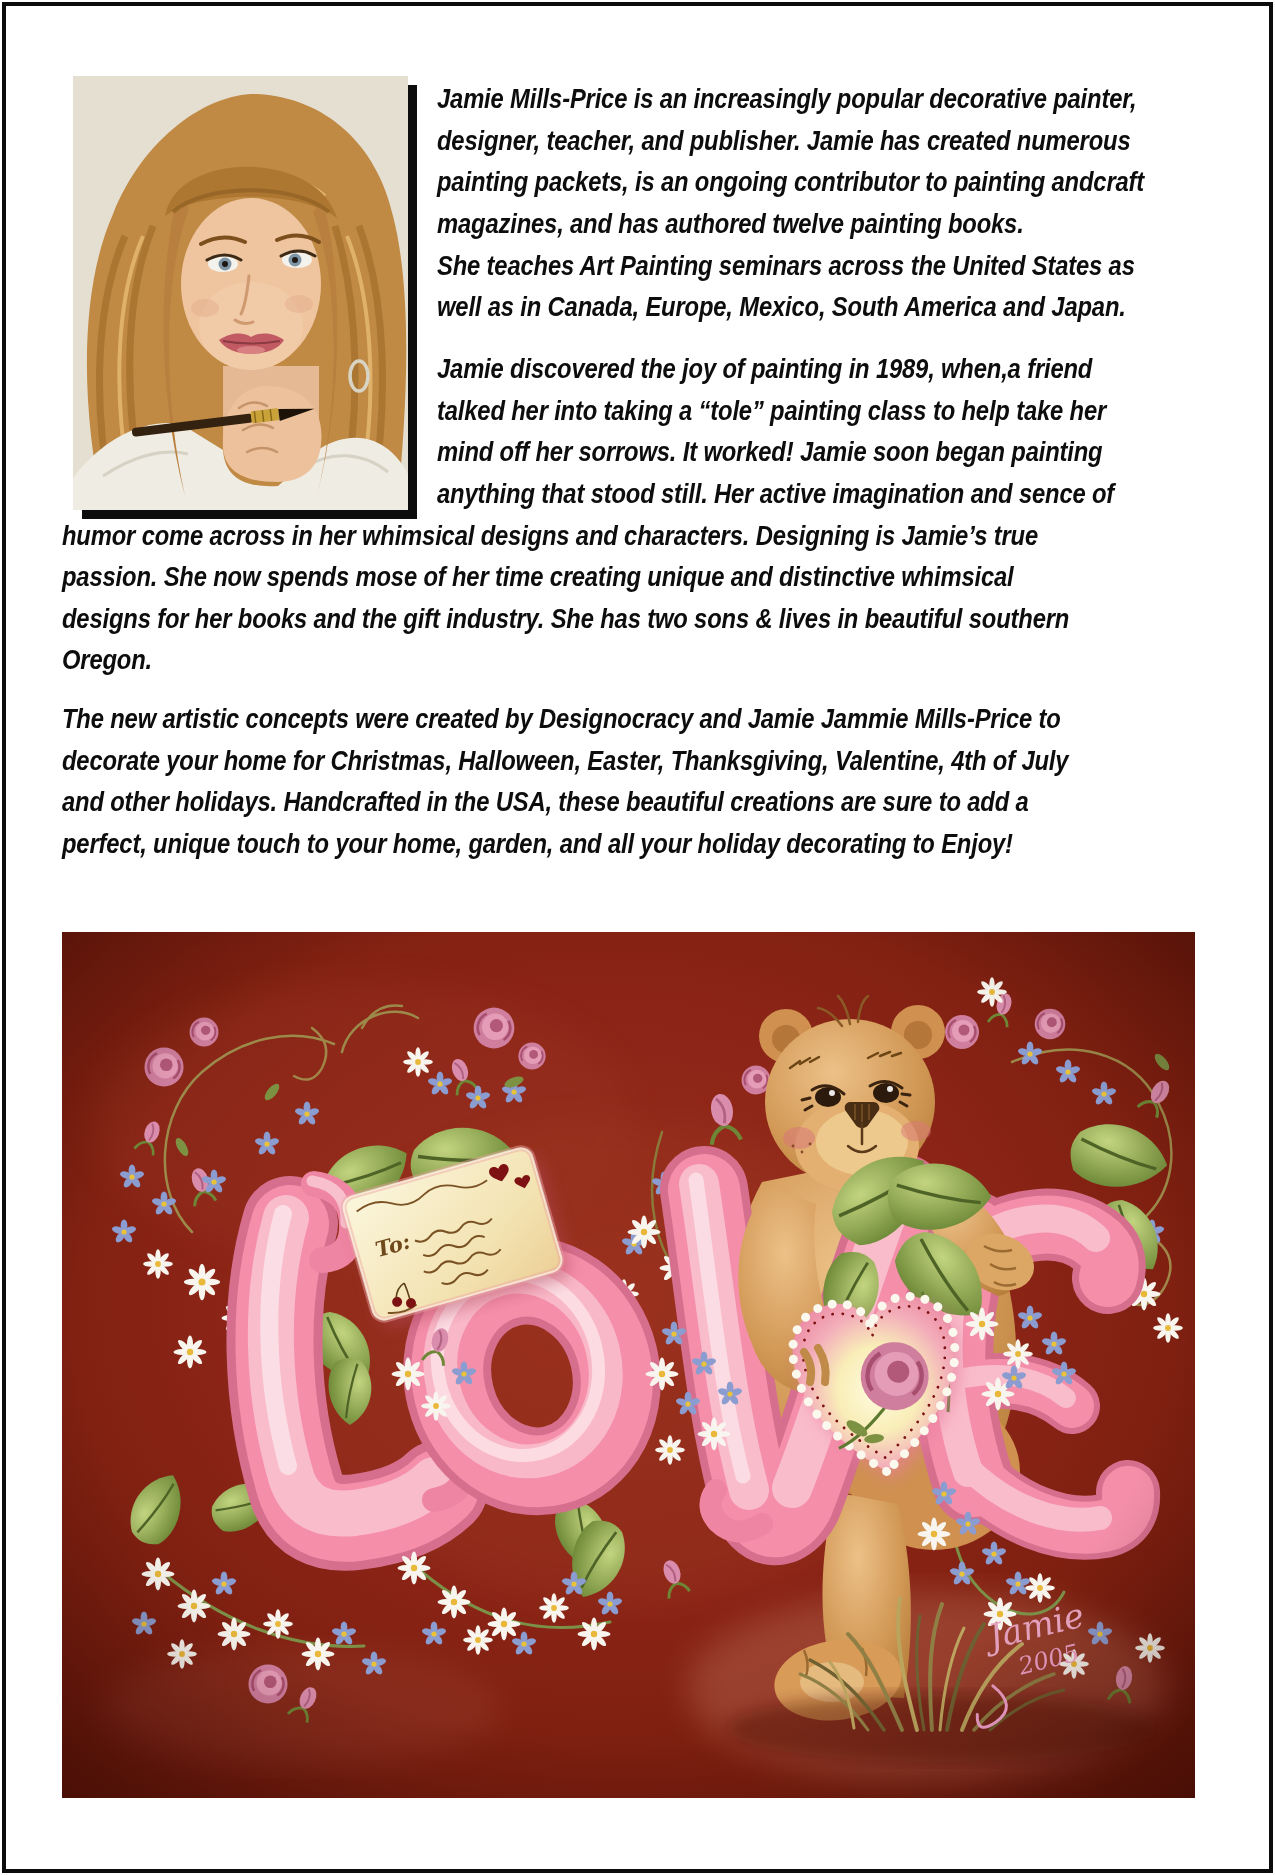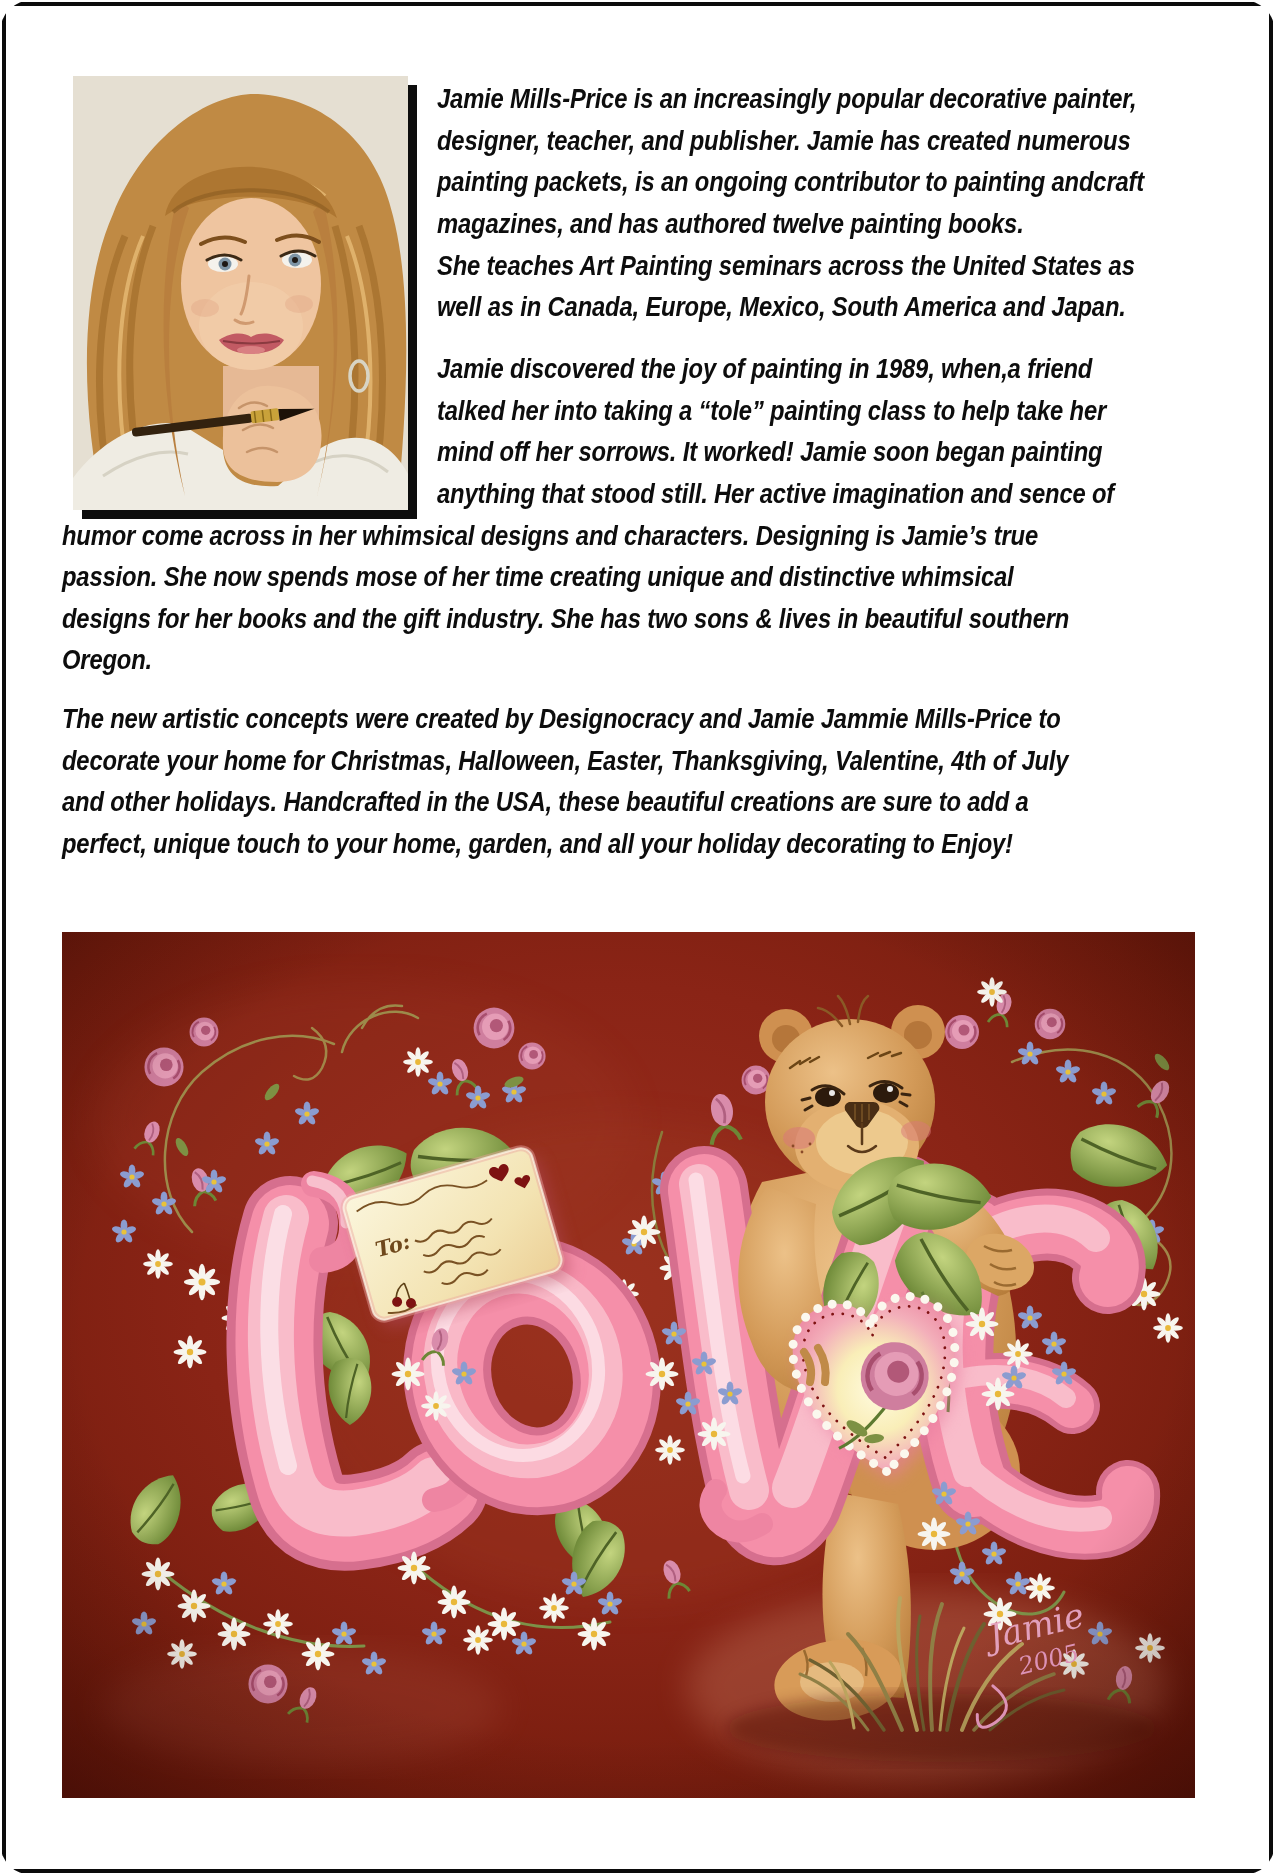--- a/index.html
+++ b/index.html
@@ -1,17 +1,17 @@
 <!DOCTYPE html>
 <html><head>
 <meta charset="utf-8">
 <style>
   html,body{margin:0;padding:0;background:#ffffff;}
   .page{position:relative;width:1275px;height:1875px;background:#ffffff;overflow:hidden;
-        font-family:"Liberation Sans",sans-serif;border-radius:32px;}
+        font-family:"Liberation Sans",sans-serif;}
   .frame{position:absolute;inset:2px;border:4px solid #0b0b0b;pointer-events:none;}
   .portrait{position:absolute;left:73px;top:76px;width:335px;height:434px;
             box-shadow:9px 9px 0 #0d0d0d;background:#e8e2d6;}
   .bio{position:absolute;inset:0;color:#0d0d0d;}
   .tl{position:absolute;white-space:nowrap;font:italic 700 28px/34px "Liberation Sans",sans-serif;
       transform:scaleX(.85);transform-origin:0 0;letter-spacing:-.2px;}
   .painting{position:absolute;left:62px;top:932px;width:1133px;height:866px;}
 </style>
 </head>
 <body>

